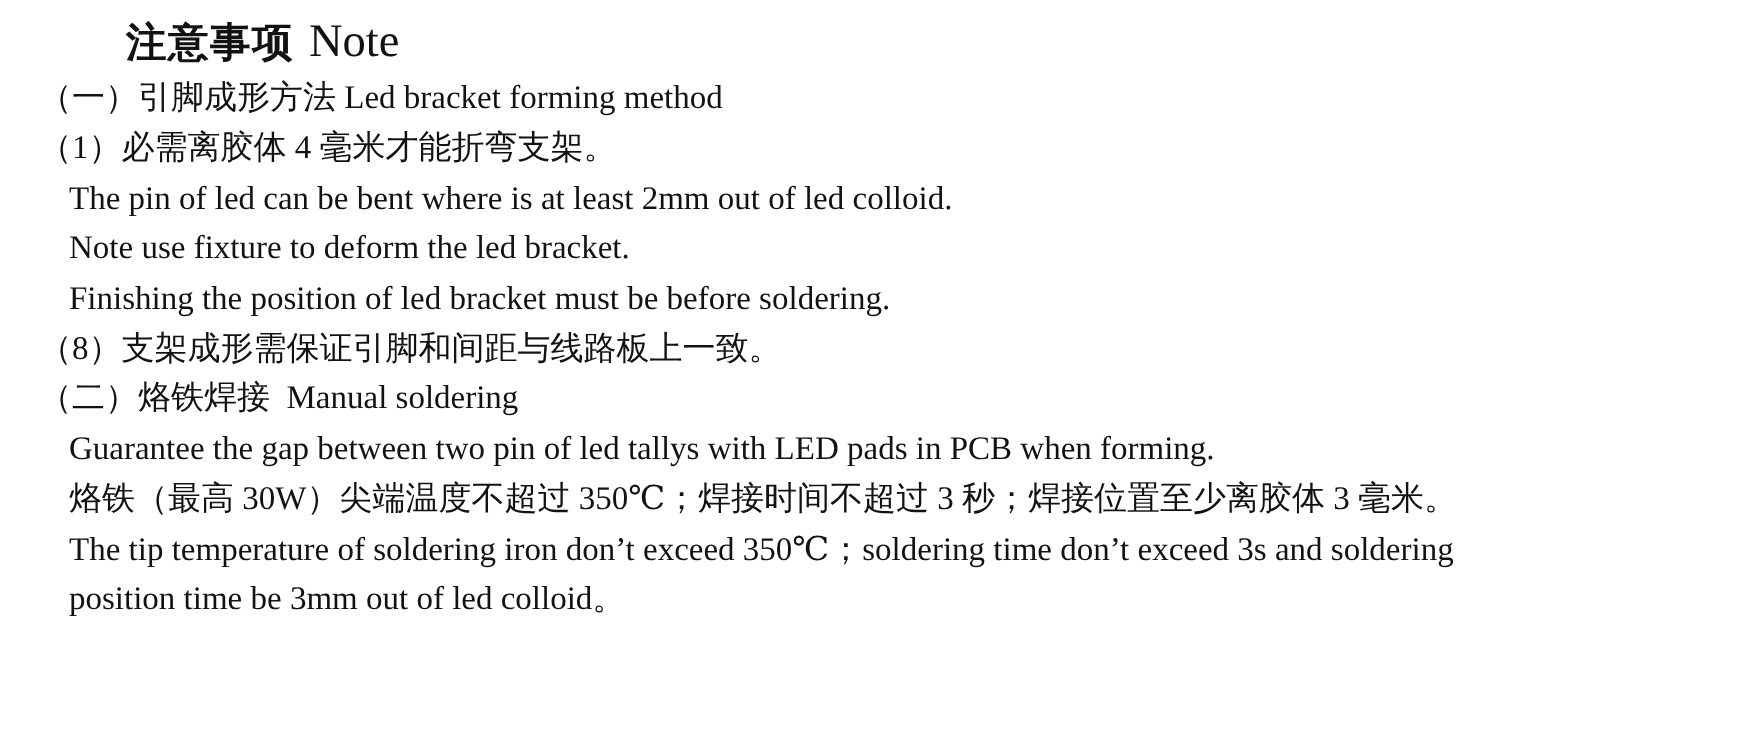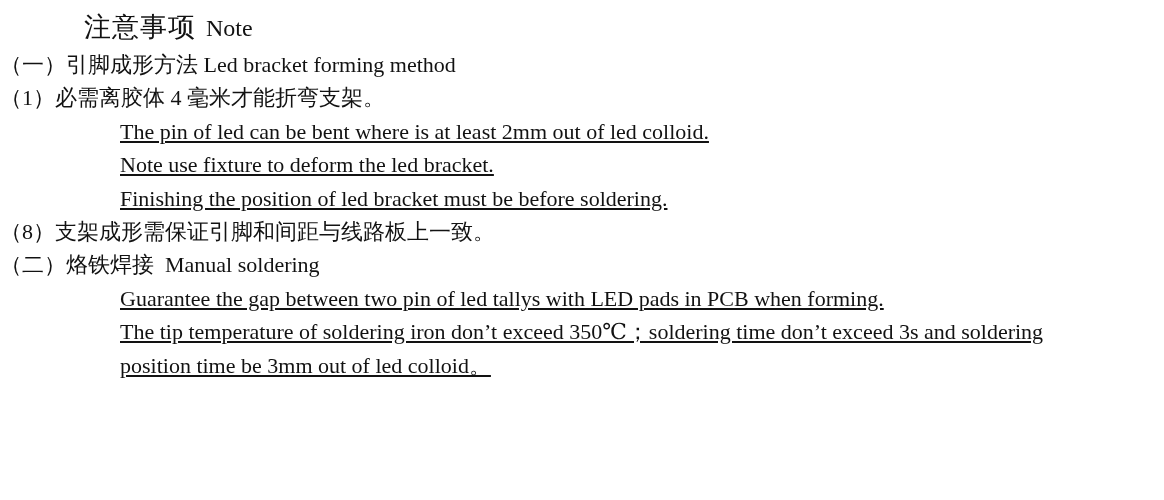--- a/index.html
+++ b/index.html
@@ -17,51 +17,52 @@
     overflow: hidden;
   }
   .doc-title {
     margin: 0;
     padding: 9px 0 2px 84px;
     font-size: 27px;
     line-height: 36px;
     white-space: pre-wrap;
   }
   .title-zh {
-    font-weight: 400;
+    font-weight: 700;
     font-family: "Liberation Sans", "DejaVu Sans", sans-serif;
     letter-spacing: 1px;
   }
   .title-en {
     font-weight: 400;
-    font-size: 24px;
+    font-size: 31px;
     font-family: "Liberation Serif", "DejaVu Serif", serif;
     margin-left: 10px;
   }
   .line {
     font-size: 22px;
     line-height: 33.4px;
     white-space: pre-wrap;
   }
   
-  .indent-a { }
+  .indent-a { padding-left: 26px; }
   
-  .indent-b { padding-left: 120px; text-decoration: underline; }
+  .indent-b { padding-left: 46px; }
 </style>
 </head>
 <body>
 
 <div class="page">
 
   <h1 class="doc-title"><span class="title-zh">注意事项</span><span class="title-en">Note</span></h1>
 
   <div class="line indent-a">（一）引脚成形方法 Led bracket forming method</div>
   <div class="line indent-a">（1）必需离胶体 4 毫米才能折弯支架。</div>
   <div class="line indent-b">The pin of led can be bent where is at least 2mm out of led colloid.</div>
   <div class="line indent-b">Note use fixture to deform the led bracket.</div>
   <div class="line indent-b">Finishing the position of led bracket must be before soldering.</div>
   <div class="line indent-a">（8）支架成形需保证引脚和间距与线路板上一致。</div>
   <div class="line indent-a">（二）烙铁焊接  Manual soldering</div>
   <div class="line indent-b">Guarantee the gap between two pin of led tallys with LED pads in PCB when forming.</div>
+  <div class="line indent-b">烙铁（最高 30W）尖端温度不超过 350℃；焊接时间不超过 3 秒；焊接位置至少离胶体 3 毫米。</div>
   <div class="line indent-b">The tip temperature of soldering iron don’t exceed 350℃；soldering time don’t exceed 3s and soldering</div>
   <div class="line indent-b">position time be 3mm out of led colloid。</div>
 
 </div>
 
 </body></html>

